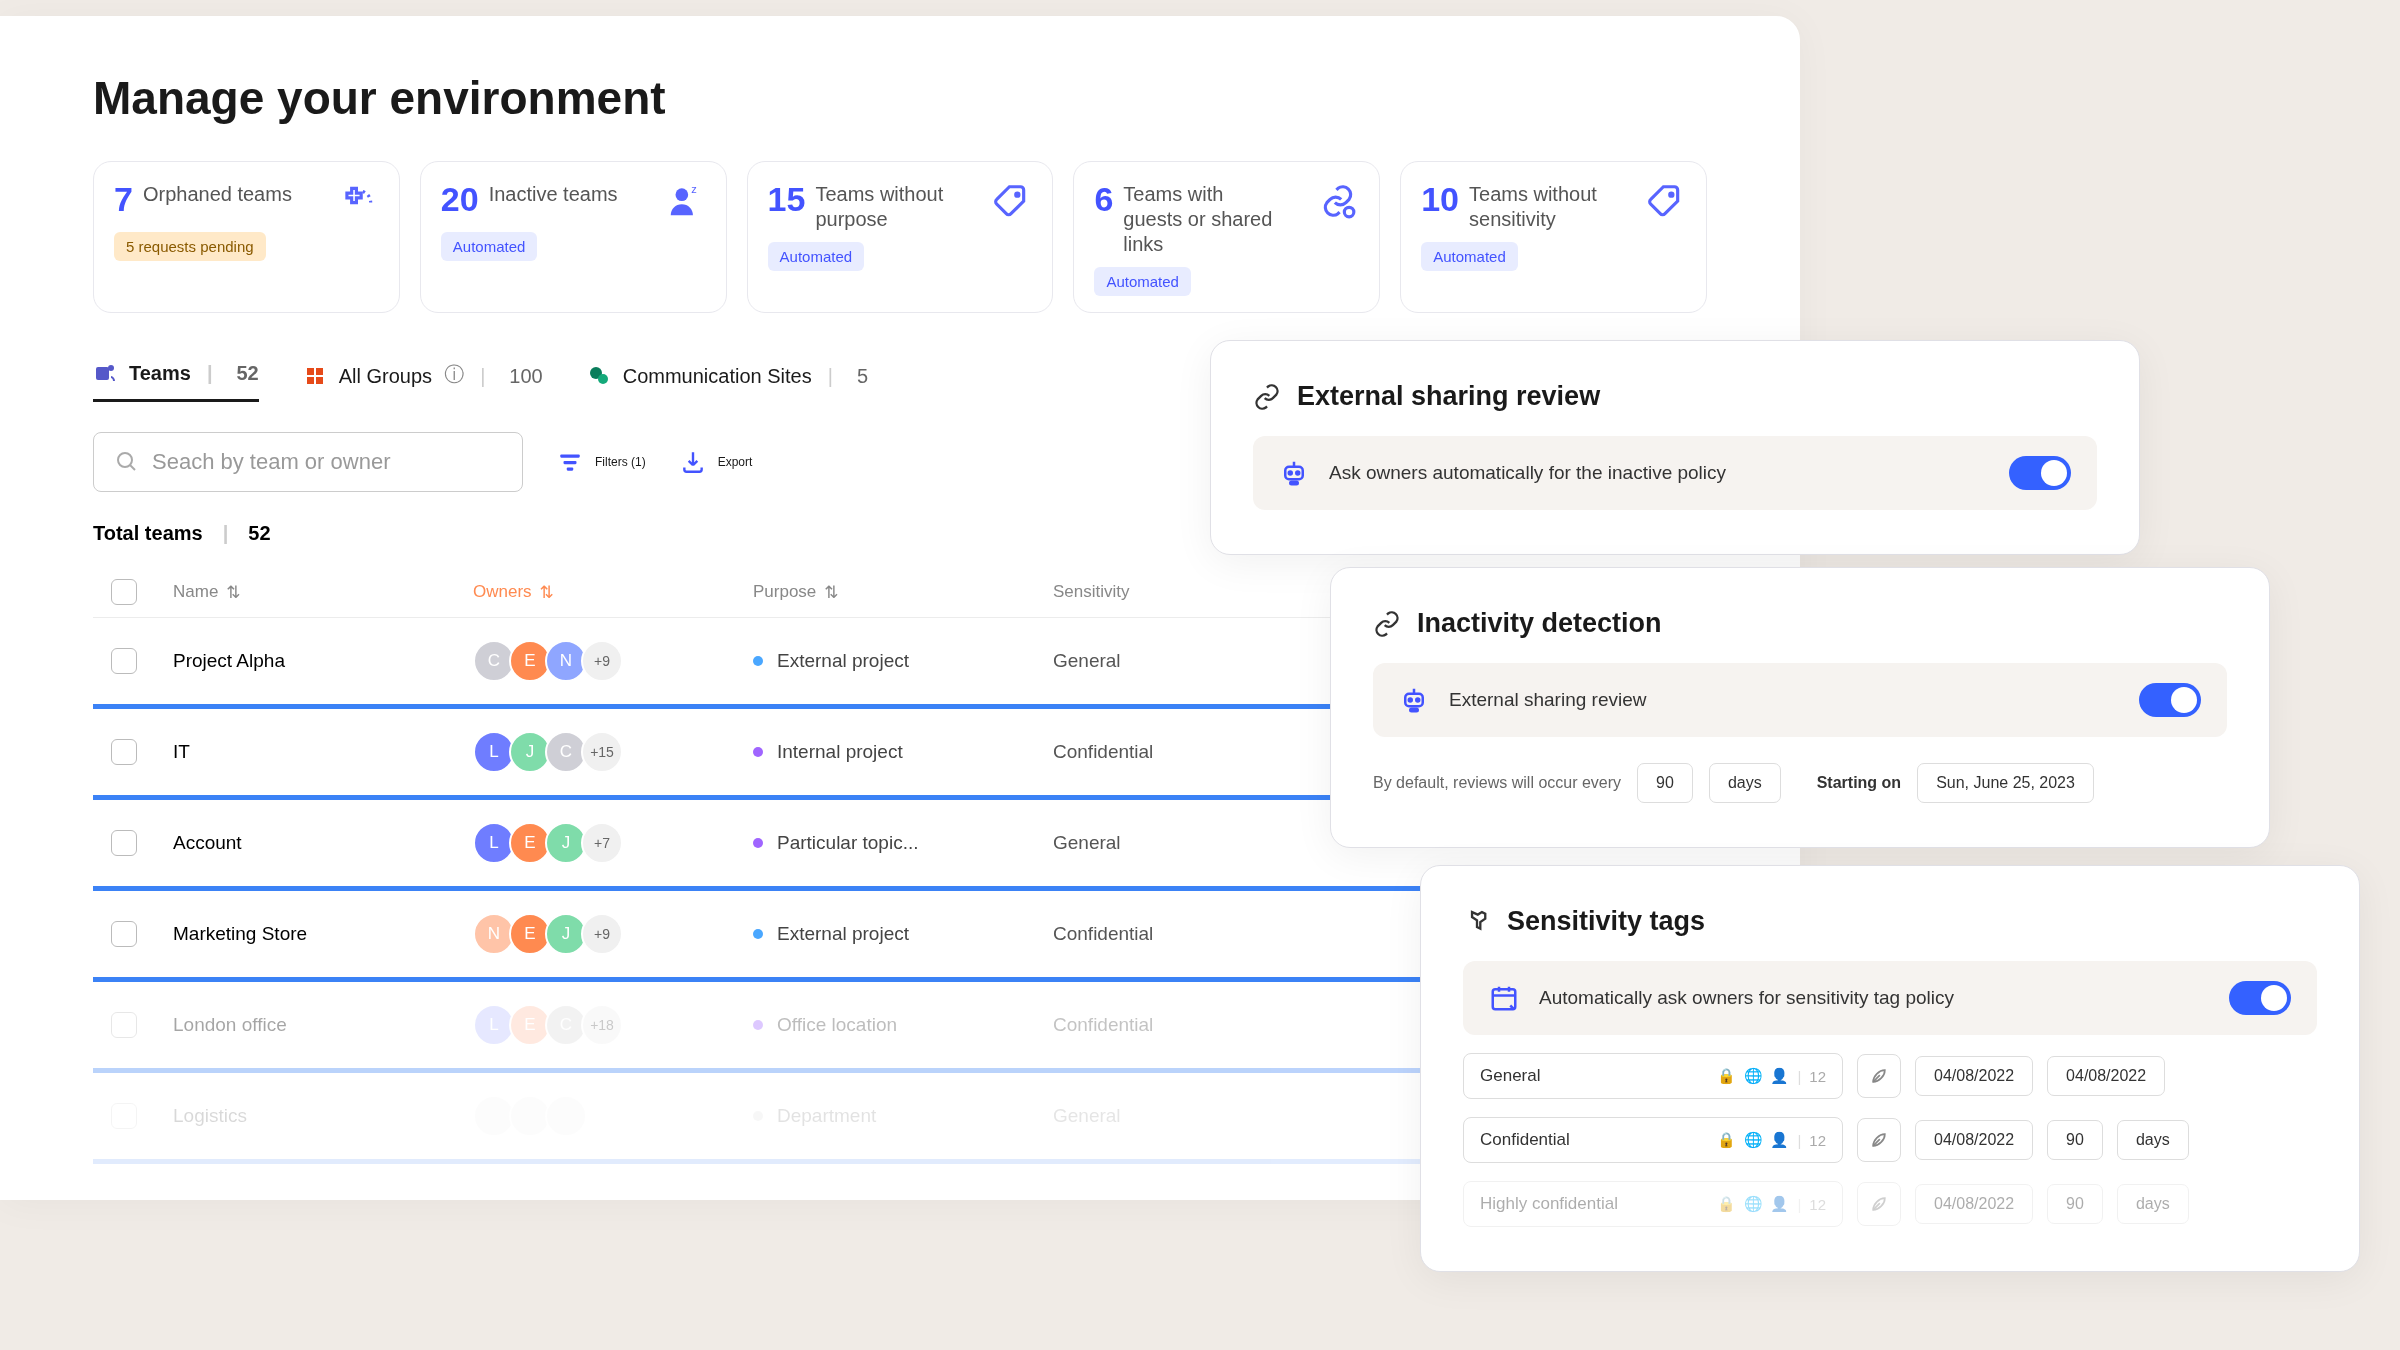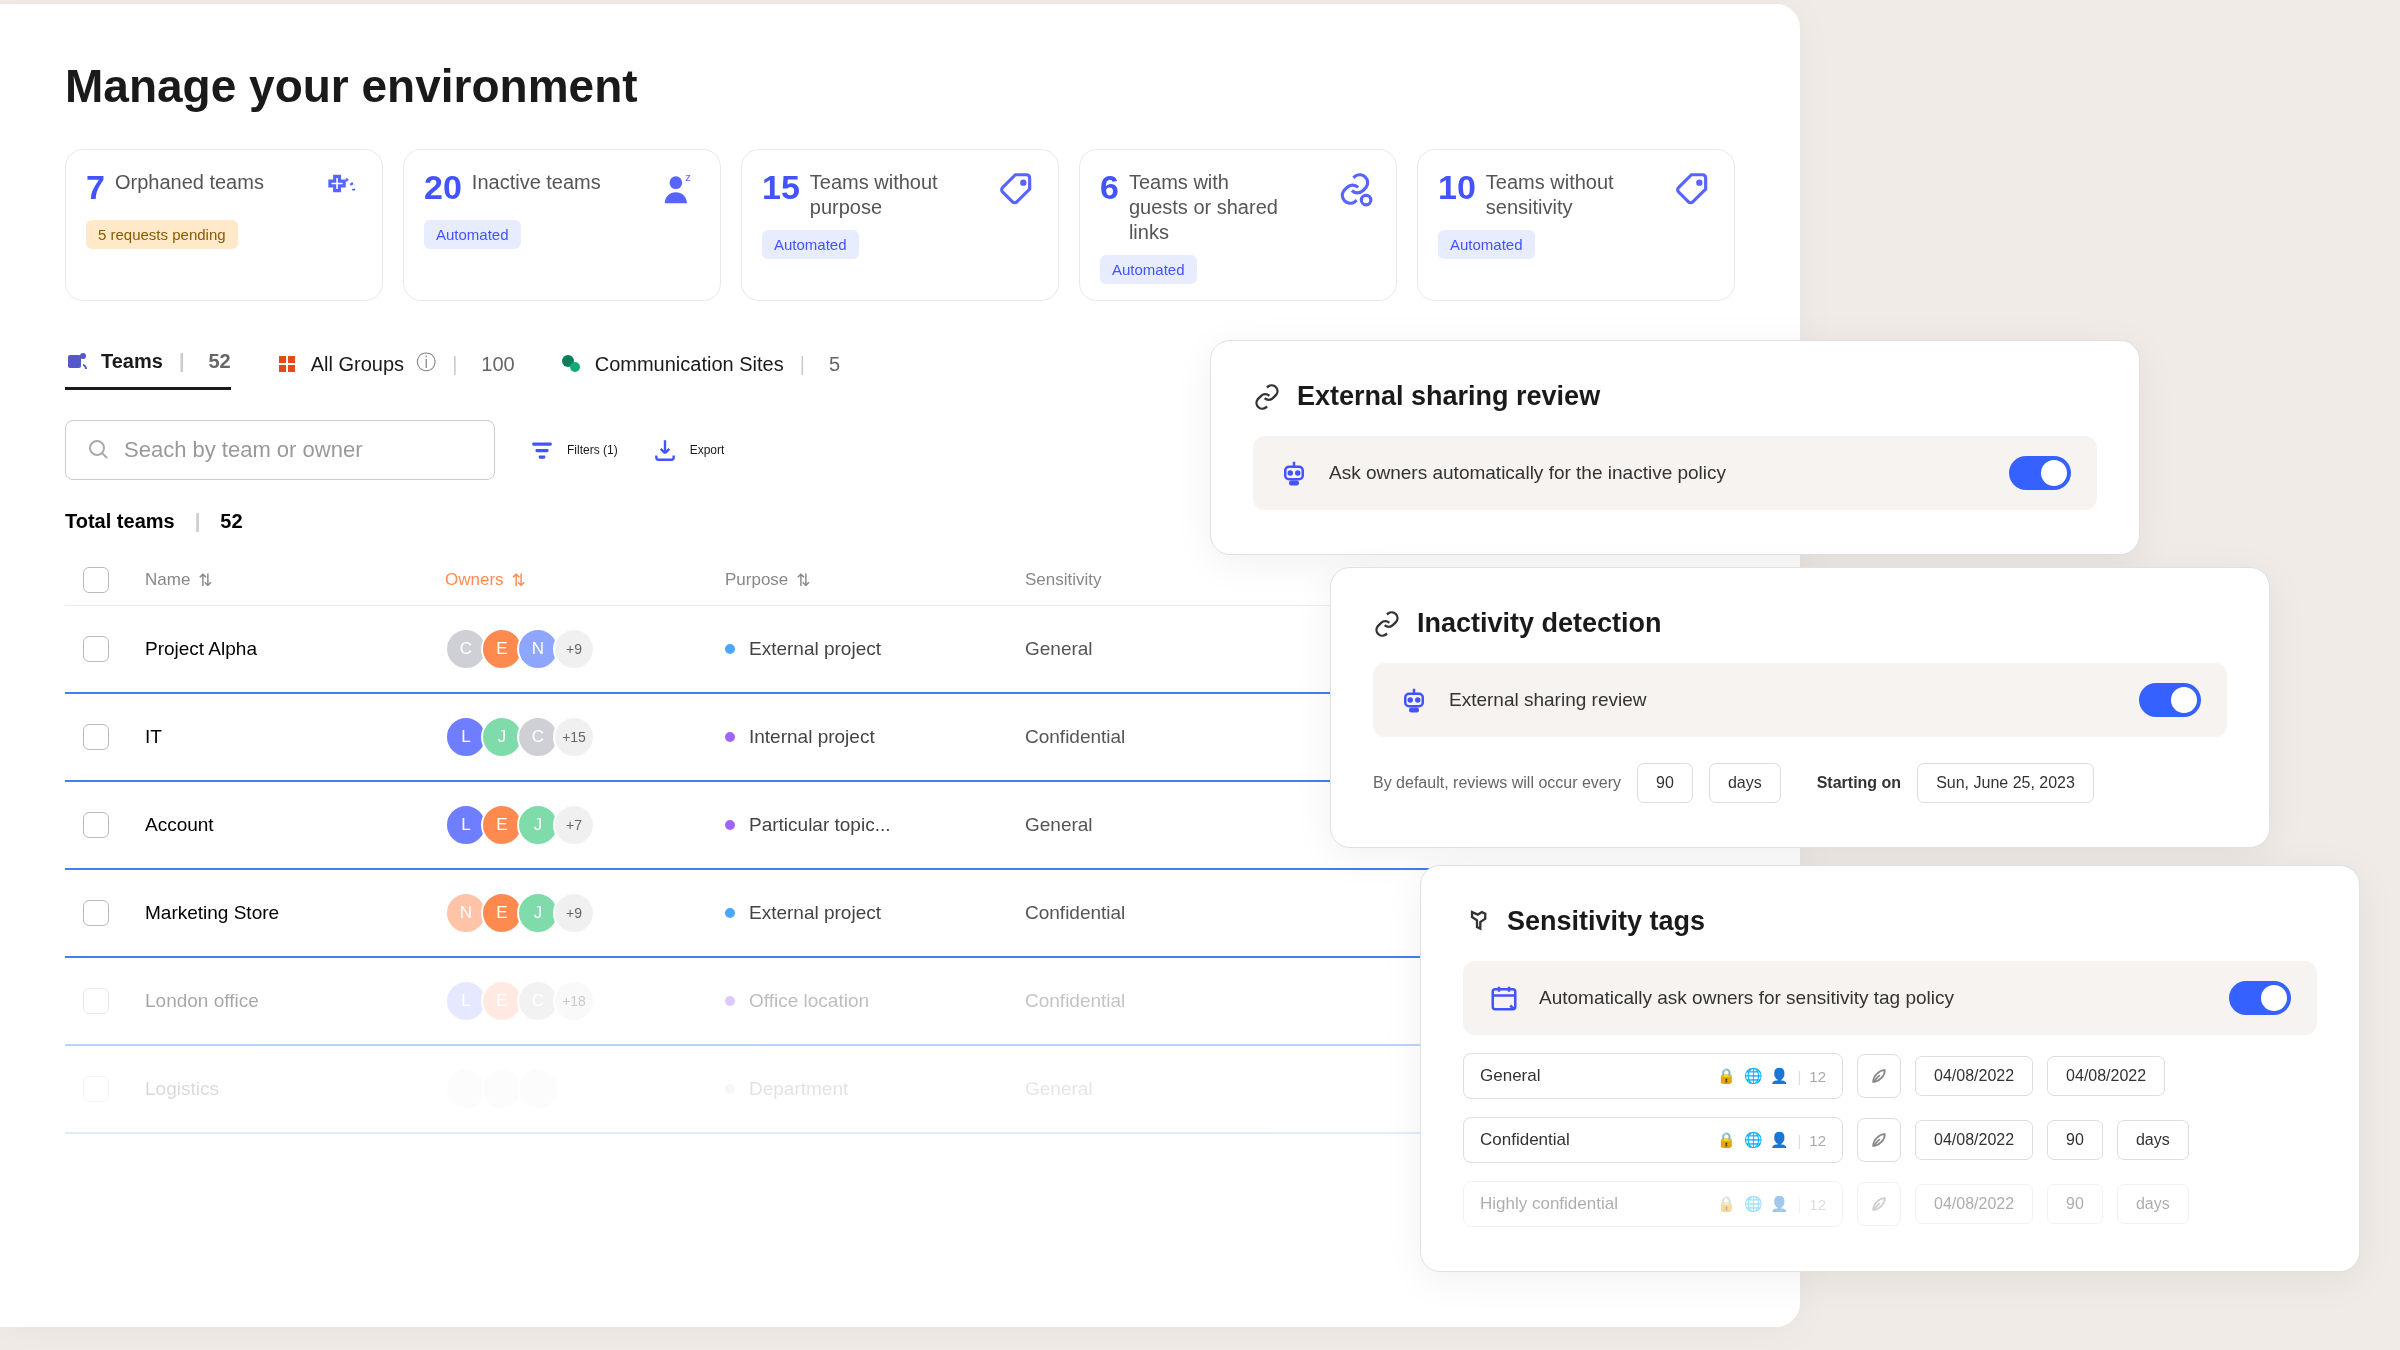--- a/index.html
+++ b/index.html
@@ -7,26 +7,26 @@
   font-family: -apple-system, BlinkMacSystemFont, 'Segoe UI', sans-serif;
   background: #f0ebe6;
   width: 2400px;
   height: 1350px;
   position: relative;
   overflow: hidden;
 }
 .main-card {
   position: absolute;
   left: 0;
-  top: 4px;
+  top: 16px;
   width: 1800px;
-  height: 1323px;
+  height: 1184px;
   background: #fff;
   border-radius: 0 24px 24px 0;
-  padding: 55px 65px;
+  padding: 55px 93px;
   box-shadow: 0 4px 40px rgba(0,0,0,0.04);
 }
 .page-title {
   font-size: 46px;
   font-weight: 700;
   color: #1a1a1a;
   margin-bottom: 36px;
 }
 .stat-cards {
   display: flex;
@@ -159,21 +159,21 @@
   gap: 8px;
   font-size: 17px;
   color: #888;
 }
 .th.owners-col { color: #ff8a50; }
 
 .table-row {
   display: grid;
   grid-template-columns: 80px 300px 280px 300px 200px;
   padding: 22px 0;
-  border-bottom: 2px solid #3b82f6;
+  border-bottom: 5px solid #3b82f6;
   align-items: center;
   font-size: 19px;
 }
 .checkbox {
   width: 26px;
   height: 26px;
   border: 1.5px solid #bbb;
   border-radius: 6px;
   margin-left: 18px;
 }

